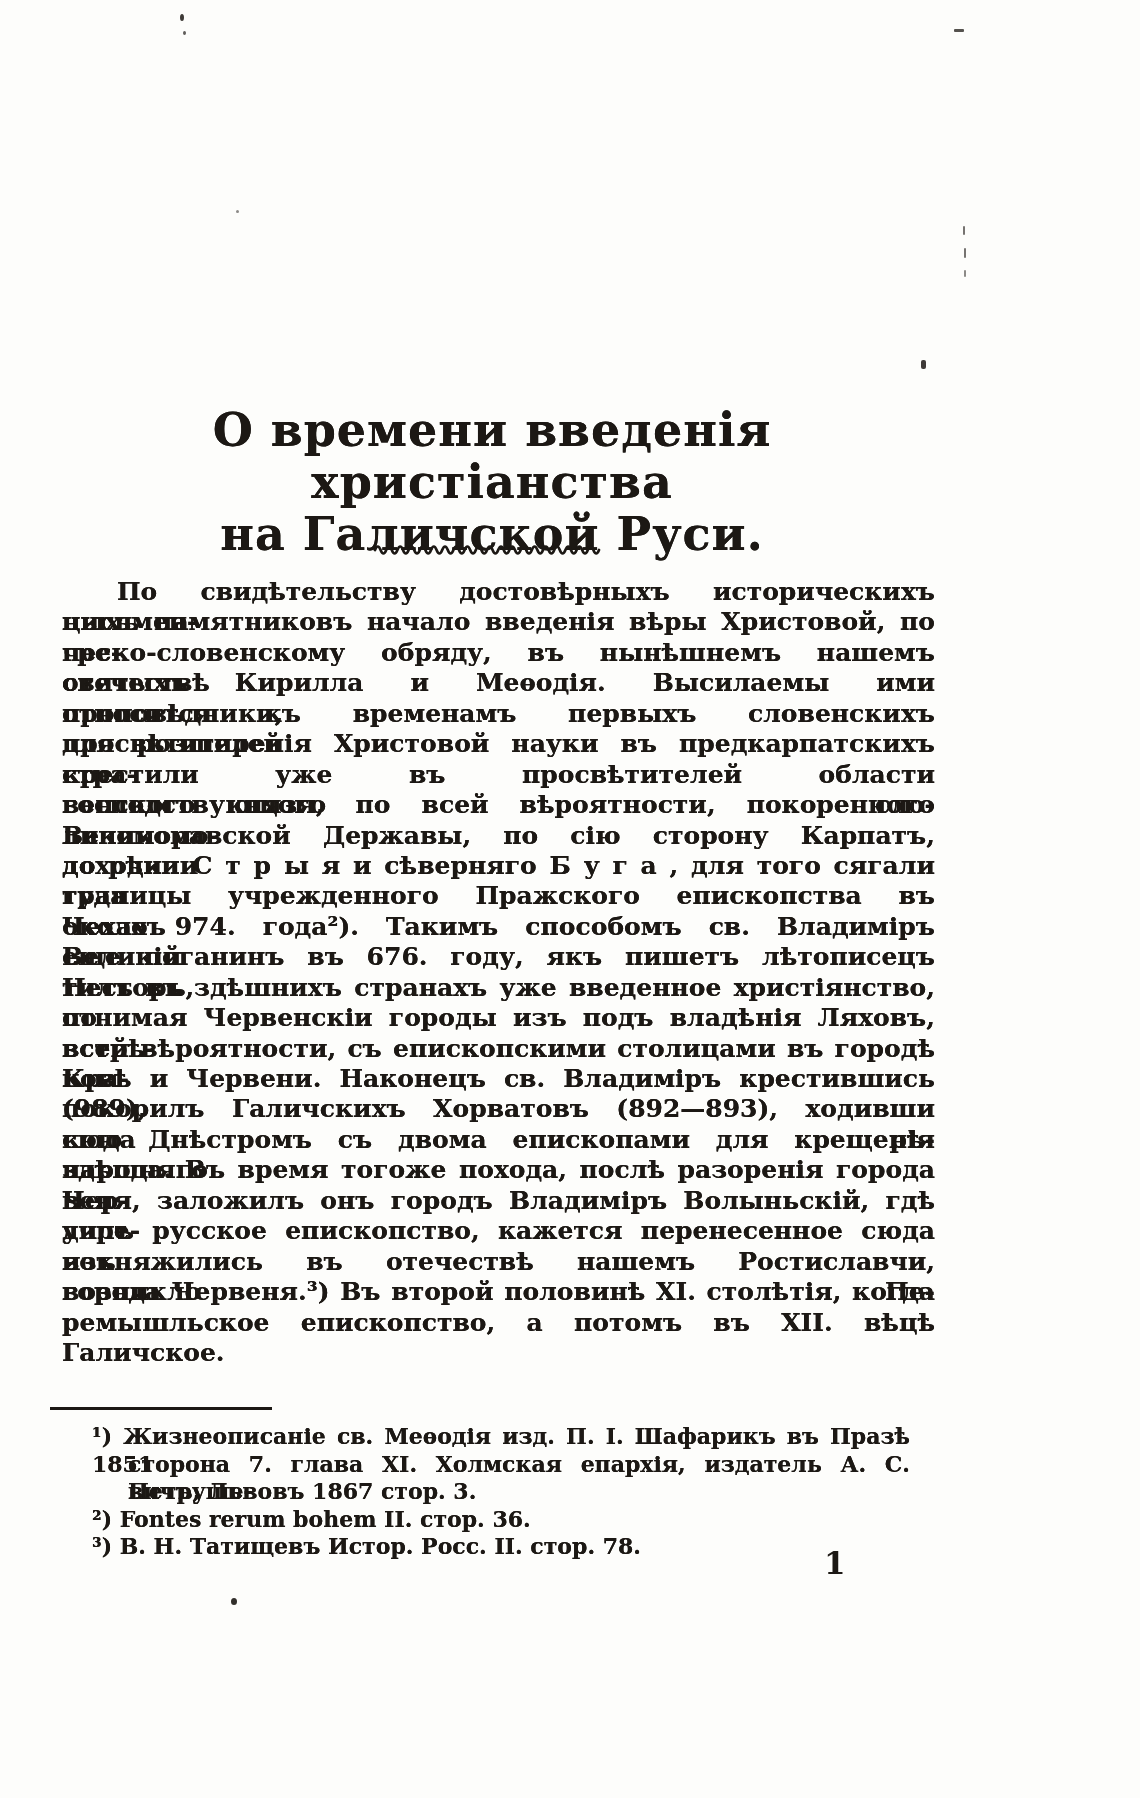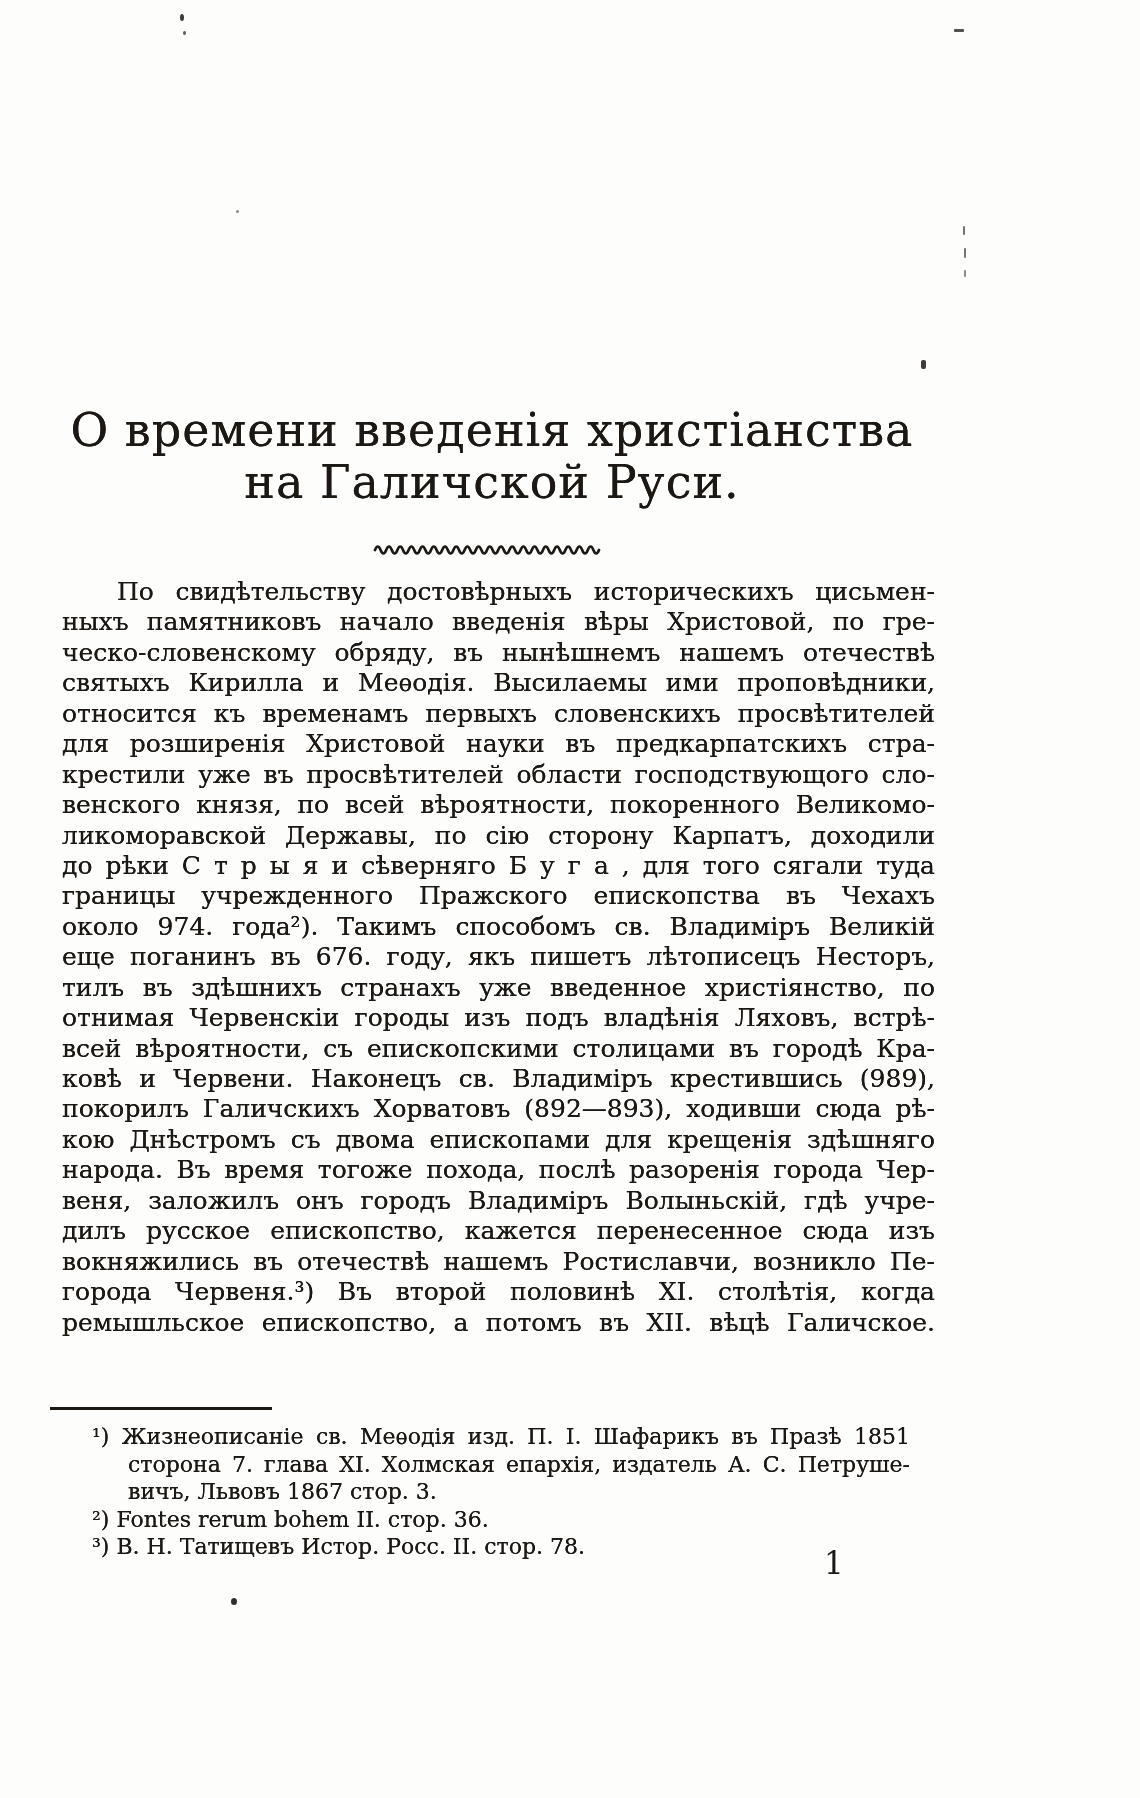--- a/index.html
+++ b/index.html
@@ -5,21 +5,21 @@
   html, body { margin: 0; padding: 0; background: #e9e7e2; }
   :root { --ink: #1c1814; --paper: #fdfdfb; }
   .page {
     position: relative;
     width: 1140px;
     height: 1798px;
     margin: 0 auto;
     background: var(--paper);
     color: var(--ink);
     font-family: "DejaVu Serif", "Liberation Serif", serif;
-    font-weight: normal;
+    font-weight: bold;
     overflow: hidden;
   }
   .title-block {
     position: absolute;
     left: 62px; top: 404px; width: 860px;
     text-align: center;
     font-size: 46px;
     line-height: 52px;
     letter-spacing: 1px;
     text-shadow: 0 0 0.5px currentColor;

